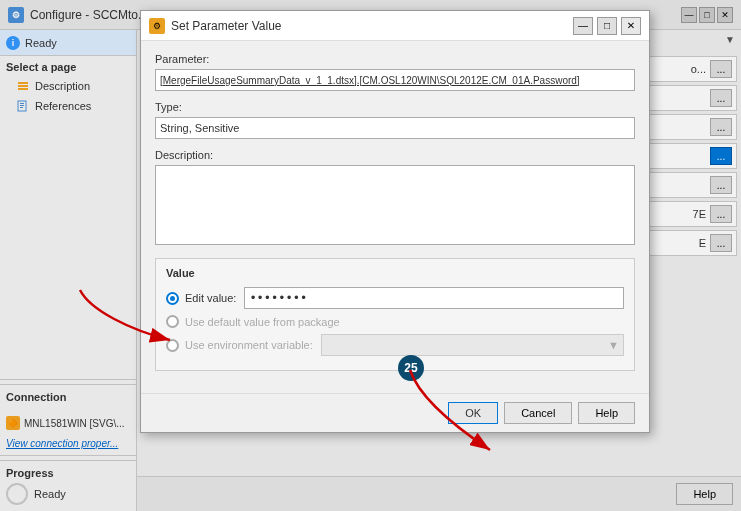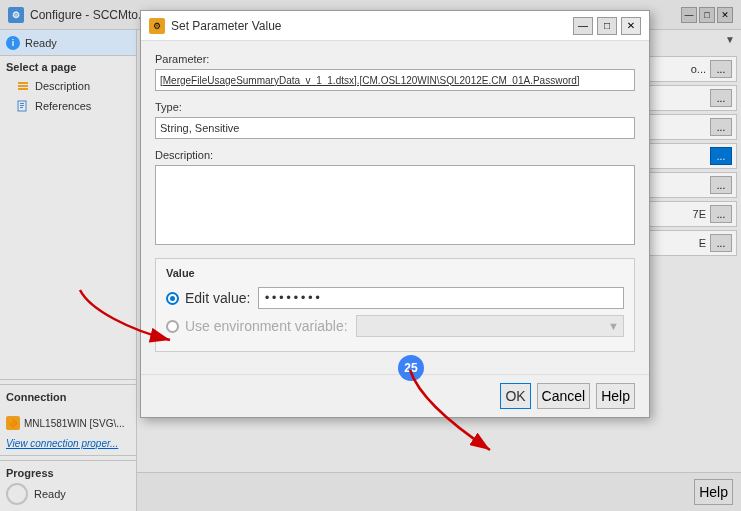--- a/index.html
+++ b/index.html
@@ -337,21 +337,21 @@
     .radio-btn.selected::after {
       content: '';
       width: 5px; height: 5px;
       background: #0078d7;
       border-radius: 50%;
     }
     .radio-btn.disabled {
       border-color: #aaa;
     }
     .radio-label {
-      font-size: 14px;
+      font-size: 11px;
       color: #333;
     }
     .radio-label.disabled {
       color: #aaa;
     }
 
     .edit-value-input {
       flex: 1;
       height: 22px;
       border: 1px solid #aaa;
@@ -377,38 +377,38 @@
 
     .modal-footer {
       display: flex;
       justify-content: flex-end;
       gap: 6px;
       padding: 8px 14px;
       background: #f0f0f0;
       border-top: 1px solid #ddd;
     }
     .modal-btn {
-      padding: 4px 4px;
-      font-size: 14px;
+      padding: 4px 16px;
+      font-size: 11px;
       border: 1px solid #aaa;
       background: #e8e8e8;
       cursor: pointer;
       font-family: inherit;
     }
     .modal-btn.primary {
       background: #e8e8e8;
       border: 1px solid #0078d7;
       color: #333;
     }
 
     
     .red-badge {
       position: absolute;
       width: 26px; height: 26px;
-      background: #3b82f6;
+      background: #0c4a6e;
       border-radius: 50%;
       color: white;
       font-size: 12px;
       font-weight: bold;
       display: flex; align-items: center; justify-content: center;
       top: 355px;
       left: 398px;
     }
 
     
@@ -566,20 +566,24 @@
     
     <div class="value-section">
       <div class="value-label">Value</div>
 
       <div class="radio-row">
         <div class="radio-btn selected"></div>
         <span class="radio-label">Edit value:</span>
         <input class="edit-value-input" type="password" value="••••••••" style="margin-left: 8px;">
       </div>
 
+      <div class="radio-row">
+        <div class="radio-btn disabled"></div>
+        <span class="radio-label disabled">Use default value from package</span>
+      </div>
 
       <div class="radio-row">
         <div class="radio-btn disabled"></div>
         <span class="radio-label disabled">Use environment variable:</span>
         <div class="dropdown-field" style="margin-left:8px;">
           <span></span>
           <span>▼</span>
         </div>
       </div>
     </div>

